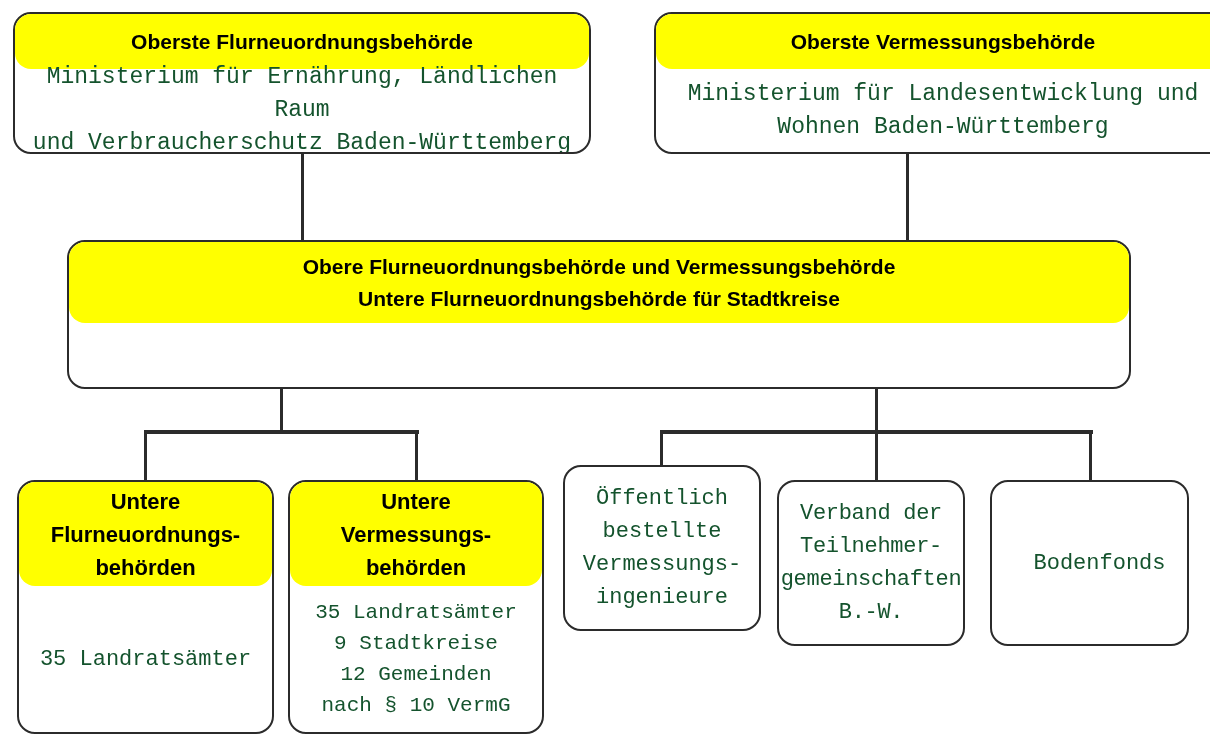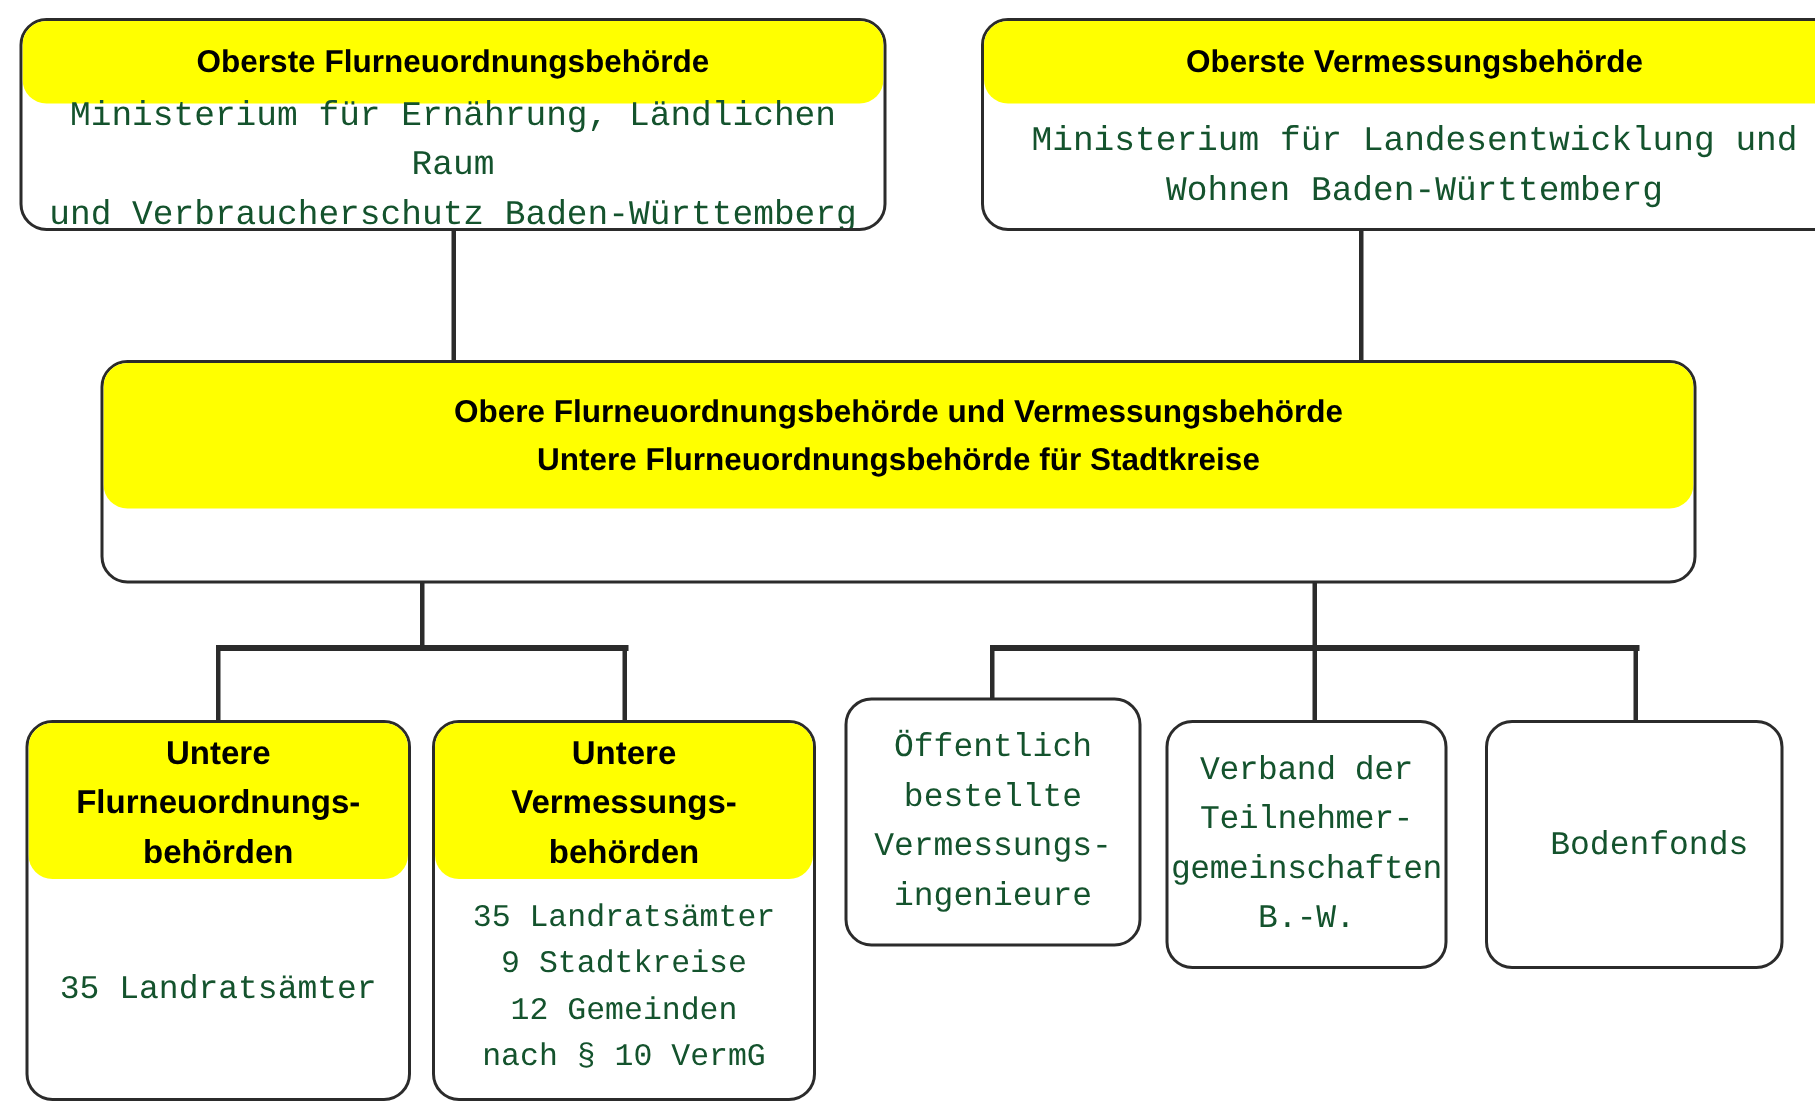--- a/index.html
+++ b/index.html
@@ -40,21 +40,21 @@
 und Verbraucherschutz Baden-Württemberg</div>
 </div>
 
 <div class="box" style="left:654px; top:12px; width:578px; height:142px;">
   <div class="hdr" style="height:55px; font-size:21px;">Oberste Vermessungsbehörde</div>
   <div class="body ml" style="height:83px; font-size:23px; line-height:33px;">Ministerium für Landesentwicklung und
 Wohnen Baden-Württemberg</div>
 </div>
 
 <div class="box" style="left:67px; top:240px; width:1064px; height:149px;">
-  <div class="hdr ml" style="height:97px; font-size:21px; line-height:32px;">Obere Flurneuordnungsbehörde und Vermessungsbehörde
+  <div class="hdr ml" style="height:81px; font-size:21px; line-height:32px;">Obere Flurneuordnungsbehörde und Vermessungsbehörde
 Untere Flurneuordnungsbehörde für Stadtkreise</div>
 </div>
 
 <div class="box" style="left:17px; top:480px; width:257px; height:254px;">
   <div class="hdr ml" style="height:104px; font-size:22px; line-height:33px;">Untere
 Flurneuordnungs-
 behörden</div>
   <div class="body" style="height:146px; font-size:22px;">35 Landratsämter</div>
 </div>
 

